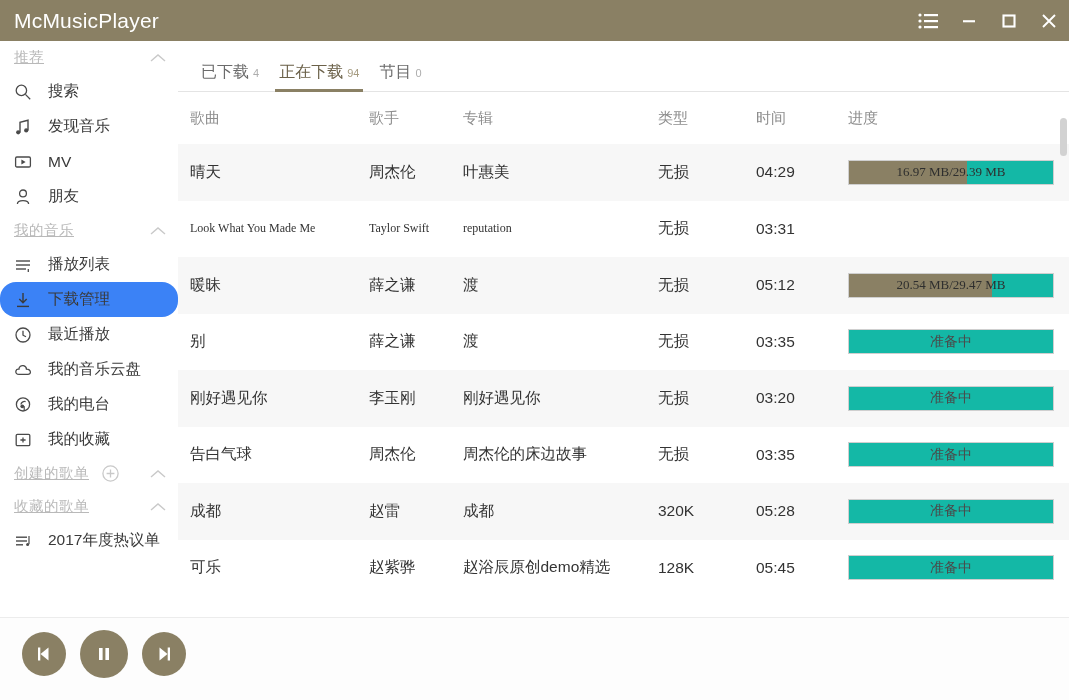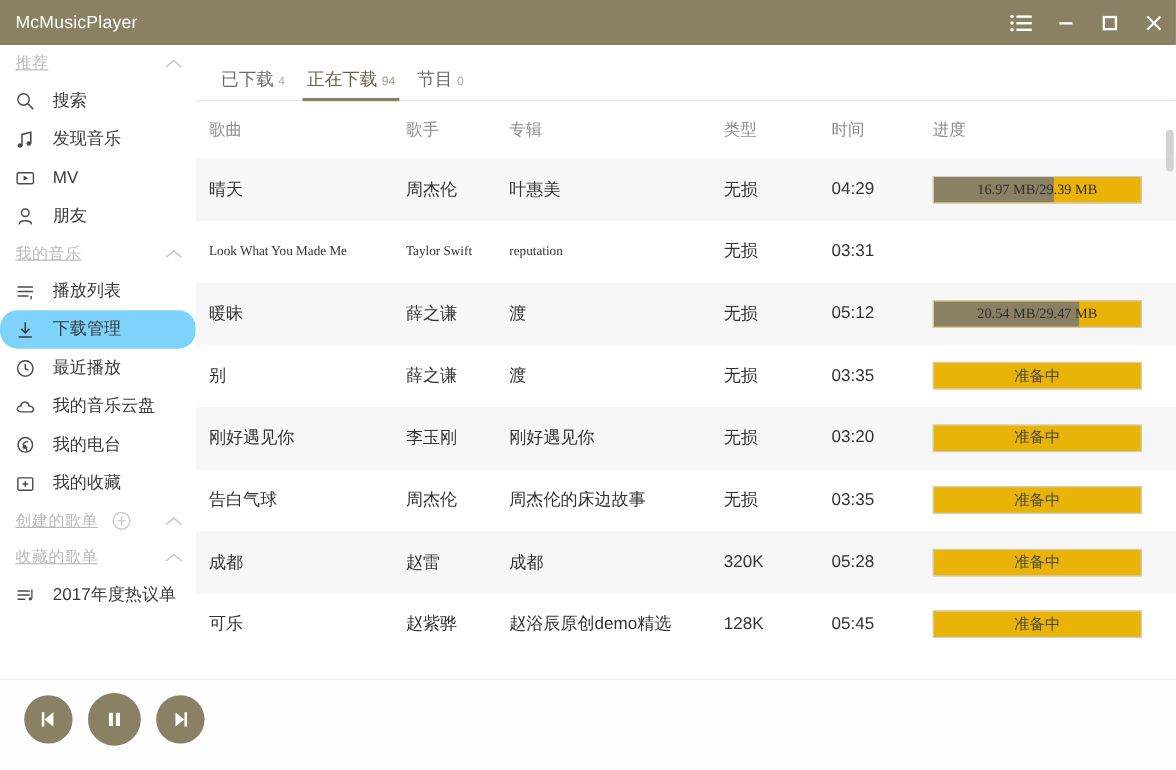--- a/index.html
+++ b/index.html
@@ -11,21 +11,21 @@
   }
   #app { position: relative; width: 1069px; height: 700px; background:#fff; }
 
   
   .titlebar {
     position: absolute; top: 0; left: 0; width: 1069px; height: 41px;
     background: #8a8064;
     display: flex; align-items: center;
   }
   .app-title {
-    color: #ffffff; font-size: 16px; letter-spacing: .2px;
+    color: #ffffff; font-size: 21px; letter-spacing: .2px;
     margin-left: 14px; font-weight: 400;
   }
   .win-controls {
     margin-left: auto; display: flex; align-items: center; height: 41px;
   }
   .win-btn {
     width: 40px; height: 41px; display: flex; align-items: center;
     justify-content: center; cursor: pointer;
   }
   .win-btn svg { display: block; }
@@ -42,21 +42,21 @@
   }
   .sec-head .sh-label { letter-spacing: .5px; }
   .sec-head .sh-plus { margin-left: 12px; display:flex; align-items:center; }
   .sec-head .sh-caret { margin-left: auto; display:flex; align-items:center; }
 
   .nav-item {
     height: 35px; display: flex; align-items: center;
     padding-left: 14px; color: #3a3a3a; font-size: 15.5px;
     cursor: pointer;
   }
-  .nav-item.selected { background: #7dd3fc; border-radius: 16px; }
+  .nav-item.selected { background: #3b82f6; border-radius: 16px; }
   .nav-ico {
     width: 26px; min-width: 26px; display: flex;
     align-items: center; justify-content: flex-start;
   }
   .nav-label { margin-left: 8px; }
 
   
   .main {
     position: absolute; top: 41px; left: 178px;
     width: 891px; height: 576px; background: #fff;
@@ -92,22 +92,22 @@
   .row.alt { background: #f7f7f7; }
   .row.partial { height: 28px; }
   .c-song  { width: 191px; padding-left: 12px; overflow: hidden; white-space: nowrap; }
   .c-artist{ width: 94px; overflow: hidden; white-space: nowrap; }
   .c-album { width: 195px; overflow: hidden; white-space: nowrap; }
   .c-type  { width: 98px; }
   .c-time  { width: 92px; }
   .c-prog  { width: 203px; }
 
   .pbar {
-    position: relative; width: 190px; height: 25px;
-    border: 1px solid #cfcfcf; background: #eab308;
+    position: relative; width: 206px; height: 25px;
+    border: 1px solid #cfcfcf; background: #14b8a6;
     display: flex; align-items: center; justify-content: center;
     overflow: hidden;
   }
   .pbar .fill {
     position: absolute; left: 0; top: 0; bottom: 0;
     background: #8a8064;
   }
   .pbar .ptext {
     position: relative; z-index: 2;
     font-family: "Liberation Serif", "DejaVu Serif", serif;

